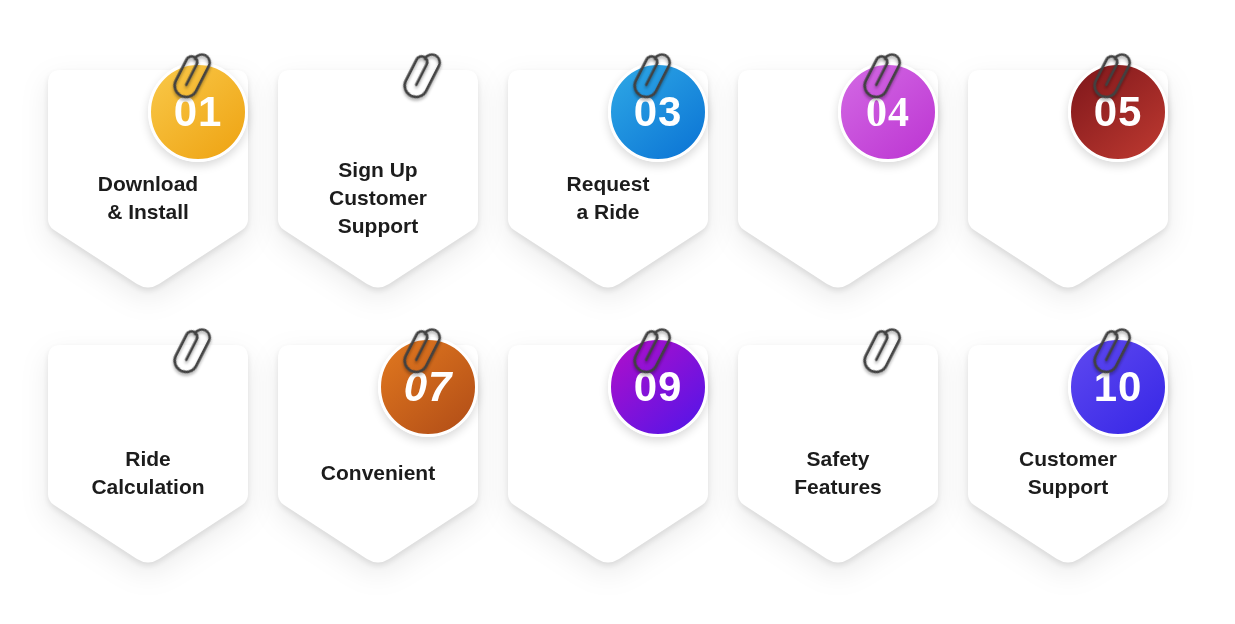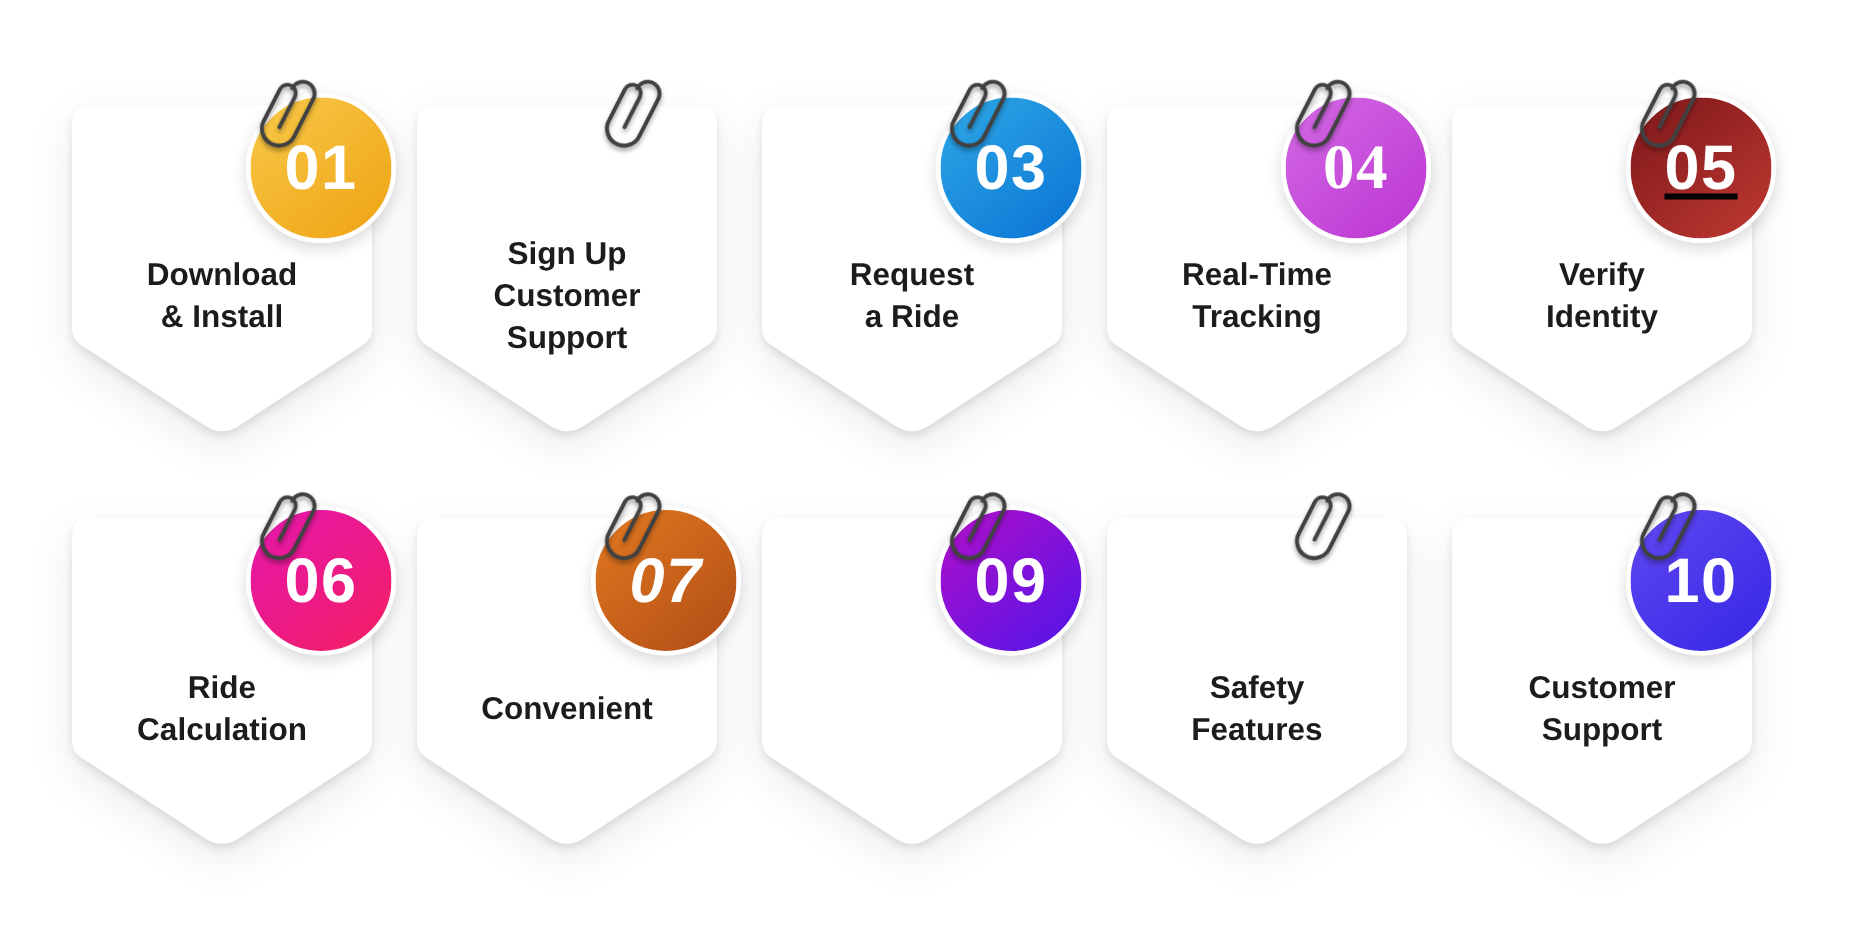--- a/index.html
+++ b/index.html
@@ -7,21 +7,21 @@
     position:relative;width:1235px;height:624px;background:#ffffff;overflow:hidden;
     font-family:"Liberation Sans",sans-serif;
   }
   .card{position:absolute;width:200px;height:222px;}
   .card .shape{
     position:absolute;left:0;top:0;width:200px;height:222px;
     filter:drop-shadow(0 3px 3px rgba(0,0,0,0.10)) drop-shadow(0 10px 14px rgba(0,0,0,0.08));
   }
   .card .shape path{fill:#ffffff;}
   .badge{
-    position:absolute;left:116px;top:-8px;width:100px;height:100px;
+    position:absolute;left:100px;top:-8px;width:100px;height:100px;
     border-radius:50%;border:3px solid #ffffff;box-sizing:border-box;
     display:flex;align-items:center;justify-content:center;
     box-shadow:0 4px 10px rgba(0,0,0,0.15);
     z-index:2;
     text-align:right;
   }
   .badge .num{
     color:#ffffff;font-size:42px;font-weight:700;line-height:1;
     letter-spacing:1px;
   }
@@ -80,53 +80,46 @@
       </div>
     <svg class="clip" viewBox="0 0 16 32">
         <path d="M5.5 7.5 a4.5 4.5 0 0 1 9 0 v16 a6.5 6.5 0 0 1 -13 0 V10 a3.2 3.2 0 0 1 6.4 0 v13"></path>
       </svg>
   </div>
 
   <div class="card" style="left:738px;top:70px">
     <svg class="shape" viewBox="0 0 200 222">
         <path d="M13 0 H187 Q200 0 200 13 V149 Q200 156 194 160 L111 214 Q100 221 89 214 L6 160 Q0 156 0 149 V13 Q0 0 13 0 Z"></path>
       </svg>
-    <div class="label">Real-Time
-Tracking</div>
     <div class="badge" style="background: linear-gradient(140deg, rgb(211, 106, 228), rgb(188, 52, 210)); font-family: Liberation Serif, serif;">
         <span class="num">04</span>
       </div>
     <svg class="clip" viewBox="0 0 16 32">
         <path d="M5.5 7.5 a4.5 4.5 0 0 1 9 0 v16 a6.5 6.5 0 0 1 -13 0 V10 a3.2 3.2 0 0 1 6.4 0 v13"></path>
       </svg>
   </div>
 
   <div class="card" style="left:968px;top:70px">
     <svg class="shape" viewBox="0 0 200 222">
         <path d="M13 0 H187 Q200 0 200 13 V149 Q200 156 194 160 L111 214 Q100 221 89 214 L6 160 Q0 156 0 149 V13 Q0 0 13 0 Z"></path>
       </svg>
-    <div class="label">Verify
-Identity</div>
-    <div class="badge" style="background: linear-gradient(140deg, rgb(125, 22, 26), rgb(191, 58, 49)); text-decoration: underline;">
+    <div class="badge" style="background: linear-gradient(140deg, rgb(125, 22, 26), rgb(191, 58, 49));">
         <span class="num">05</span>
       </div>
     <svg class="clip" viewBox="0 0 16 32">
         <path d="M5.5 7.5 a4.5 4.5 0 0 1 9 0 v16 a6.5 6.5 0 0 1 -13 0 V10 a3.2 3.2 0 0 1 6.4 0 v13"></path>
       </svg>
   </div>
 
   <div class="card" style="left:48px;top:345px">
     <svg class="shape" viewBox="0 0 200 222">
         <path d="M13 0 H187 Q200 0 200 13 V149 Q200 156 194 160 L111 214 Q100 221 89 214 L6 160 Q0 156 0 149 V13 Q0 0 13 0 Z"></path>
       </svg>
     <div class="label">Ride
 Calculation</div>
-    <div class="badge" style="background: linear-gradient(140deg, rgb(228, 22, 174), rgb(244, 31, 98));">
-        <span class="num">06</span>
-      </div>
     <svg class="clip" viewBox="0 0 16 32">
         <path d="M5.5 7.5 a4.5 4.5 0 0 1 9 0 v16 a6.5 6.5 0 0 1 -13 0 V10 a3.2 3.2 0 0 1 6.4 0 v13"></path>
       </svg>
   </div>
 
   <div class="card" style="left:278px;top:345px">
     <svg class="shape" viewBox="0 0 200 222">
         <path d="M13 0 H187 Q200 0 200 13 V149 Q200 156 194 160 L111 214 Q100 221 89 214 L6 160 Q0 156 0 149 V13 Q0 0 13 0 Z"></path>
       </svg>
     <div class="label">Convenient</div>

